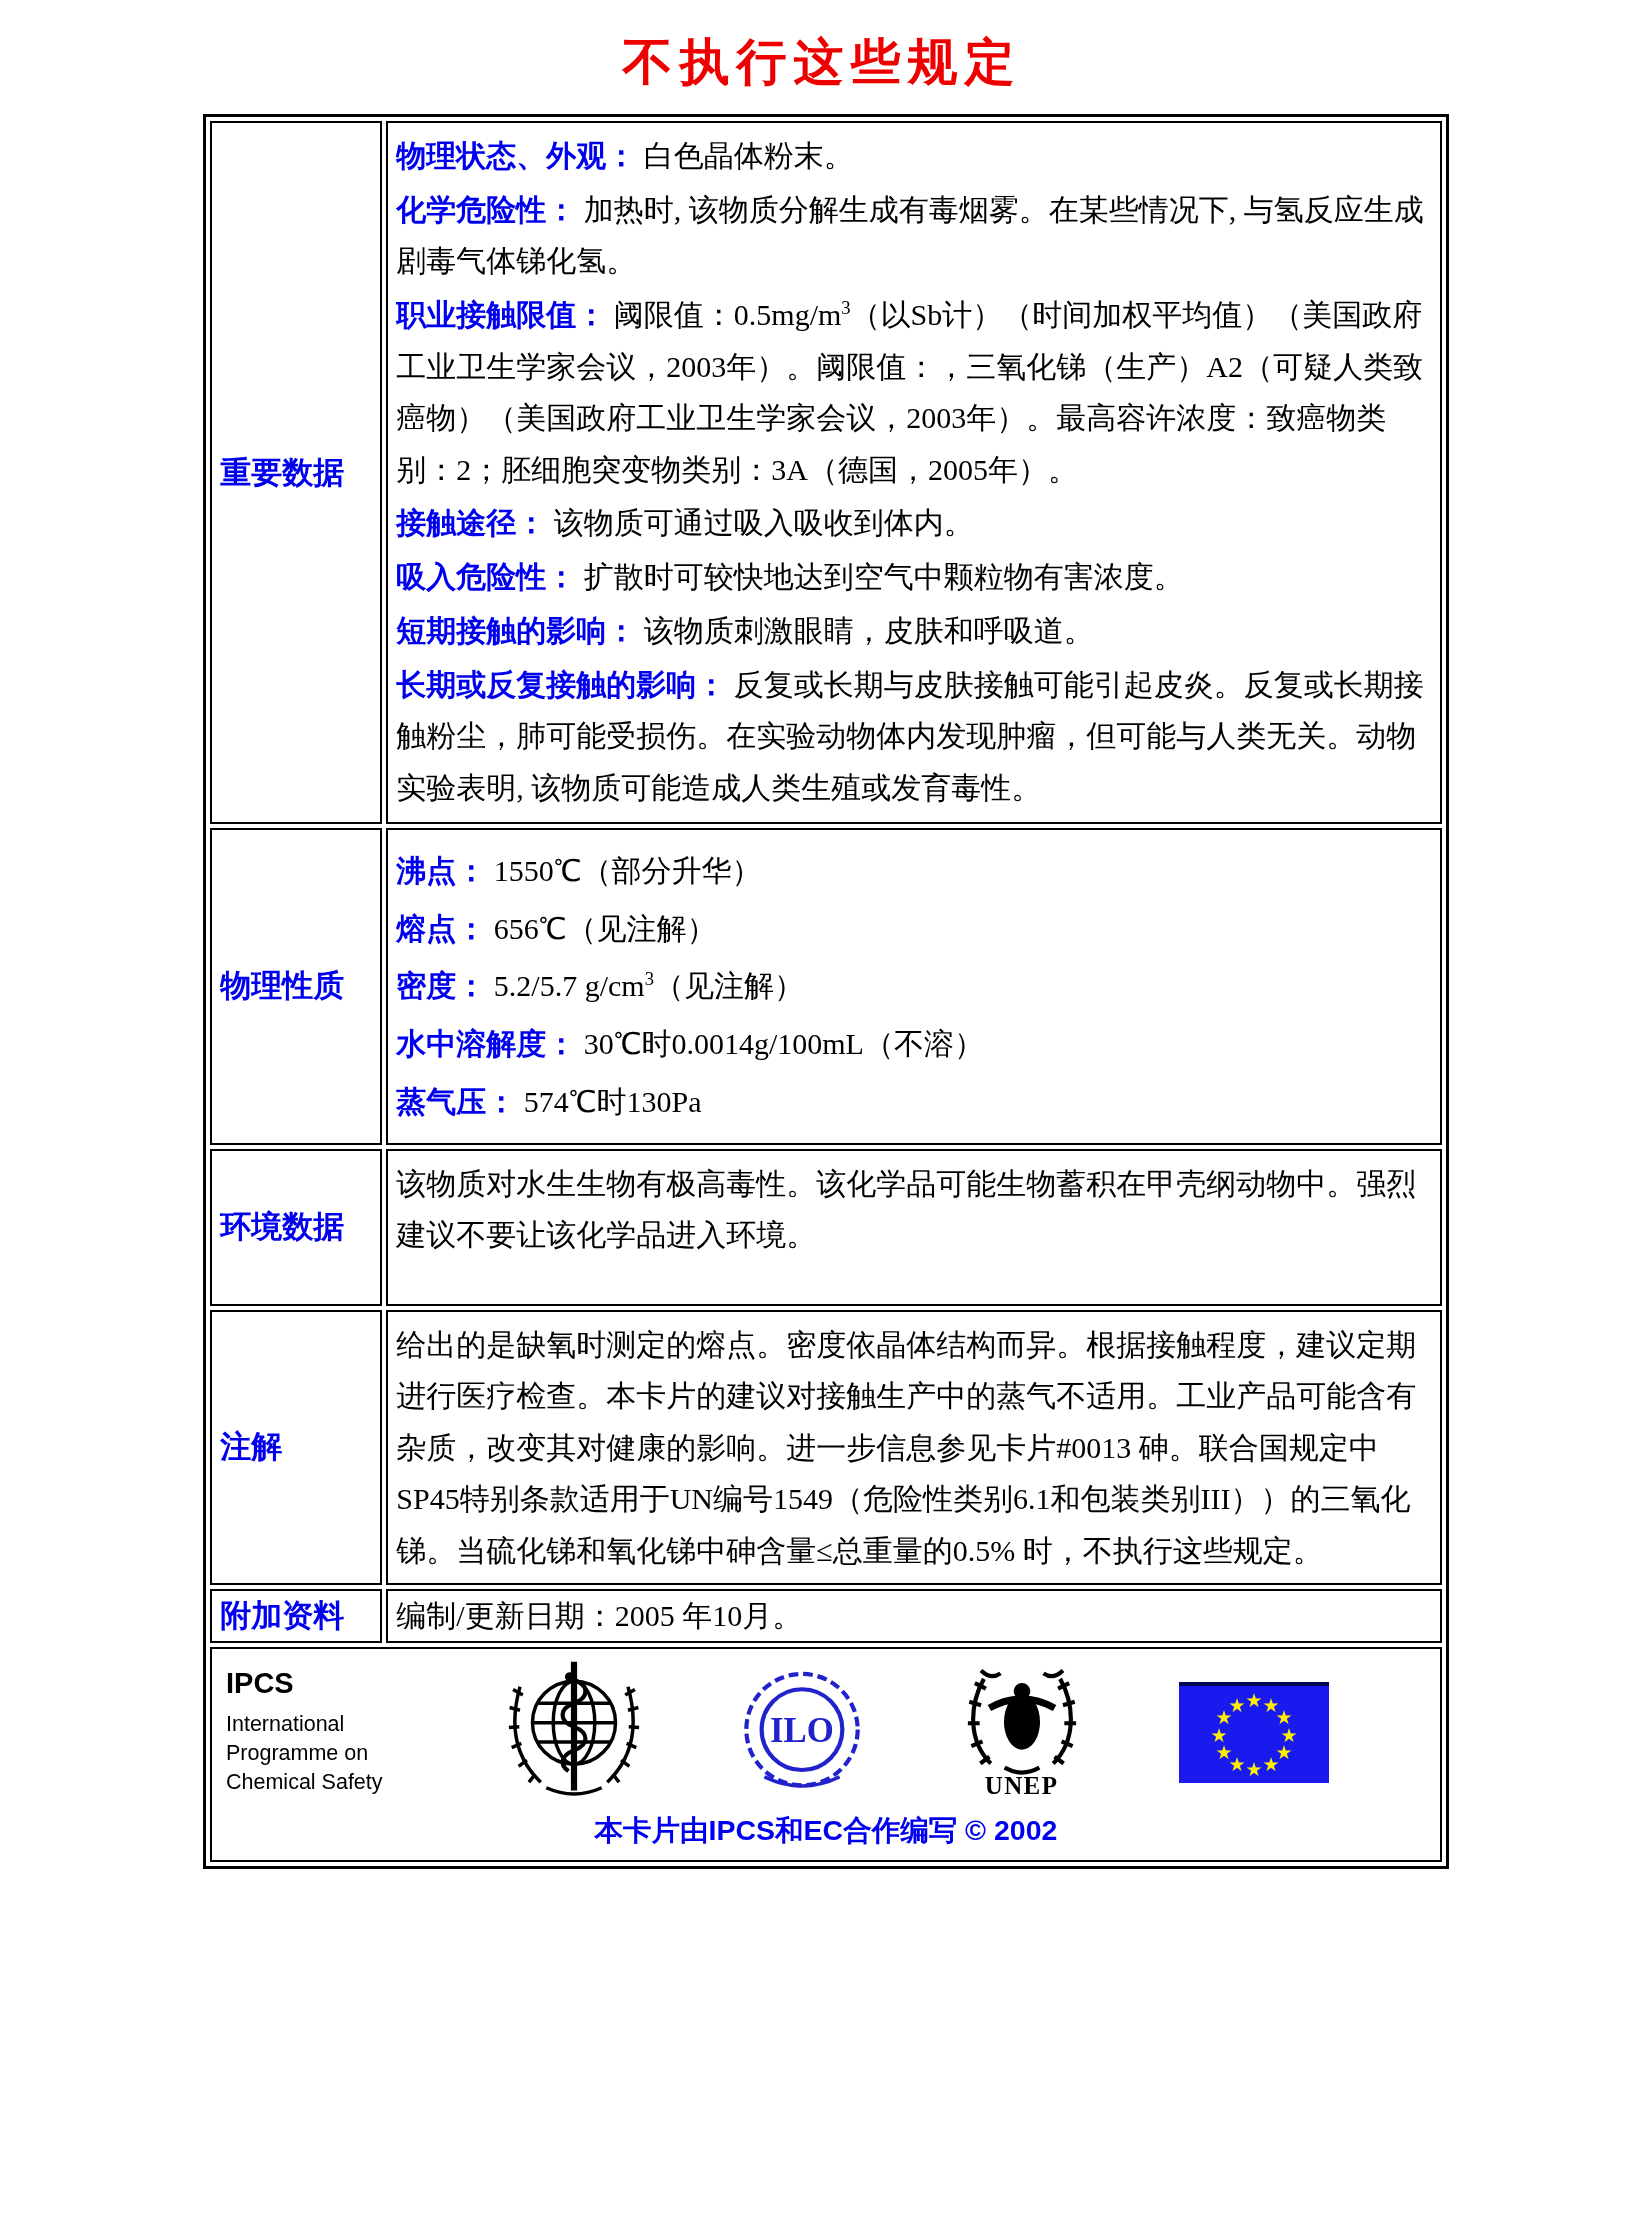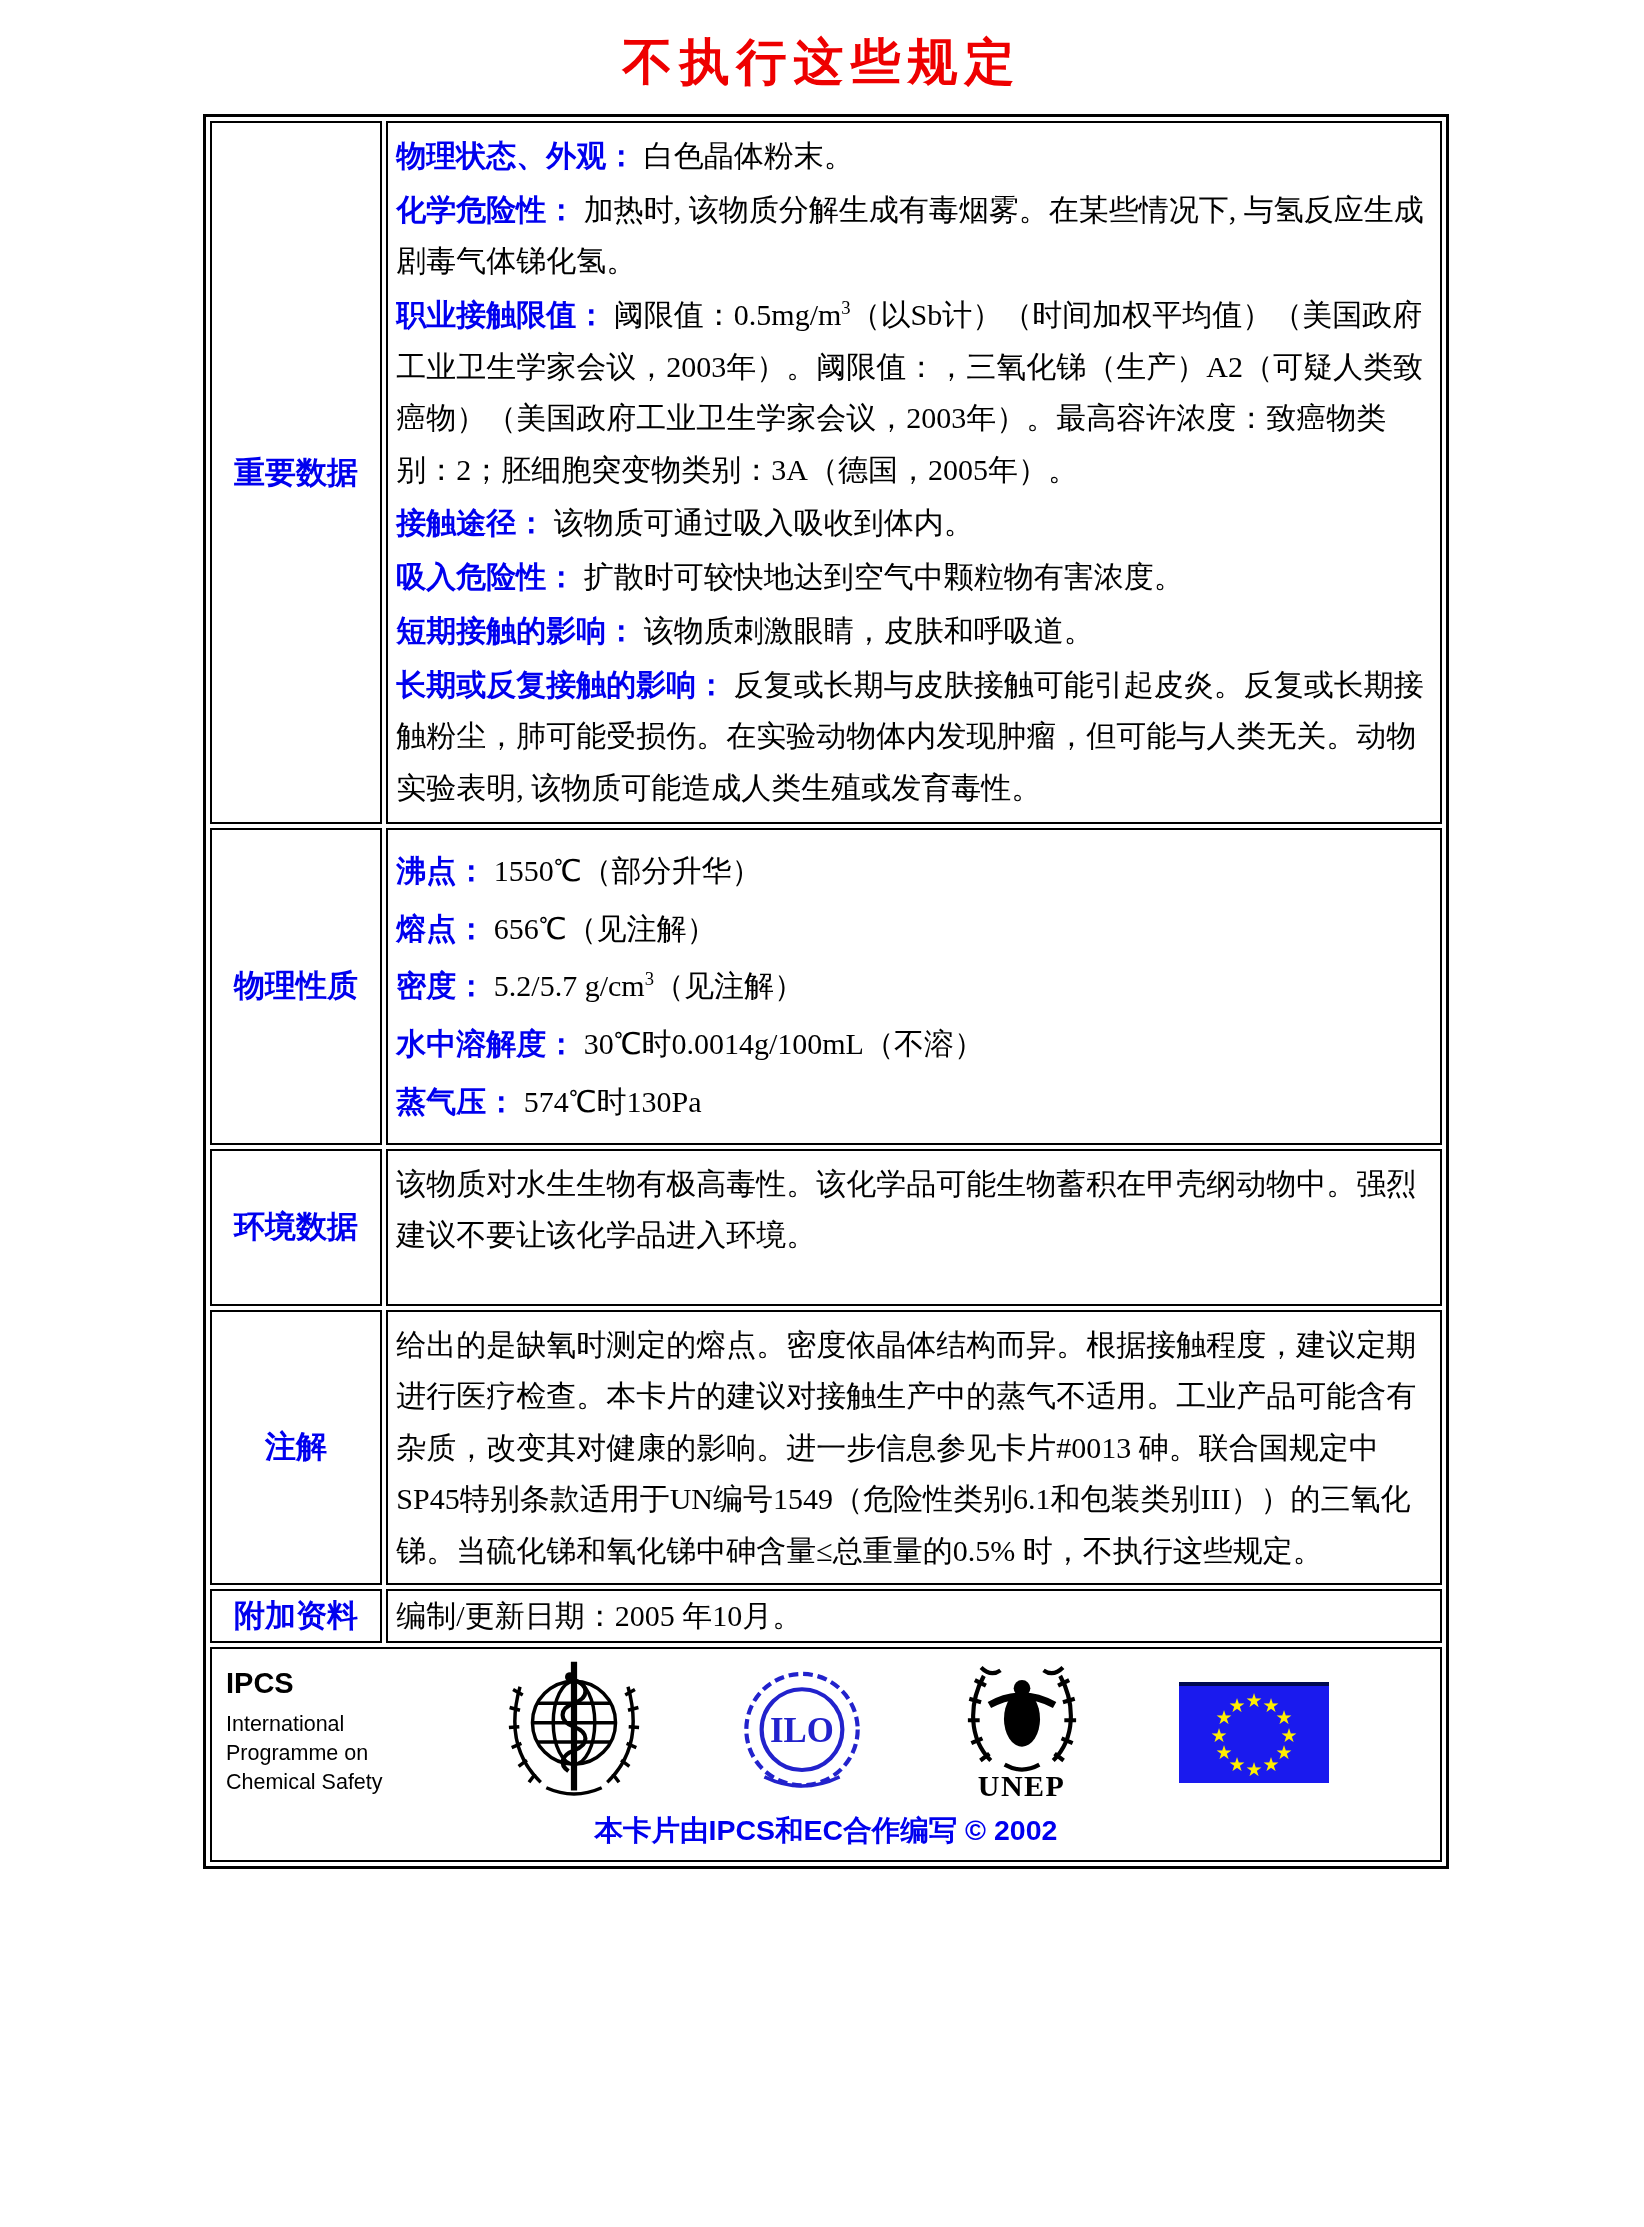--- a/index.html
+++ b/index.html
@@ -24,21 +24,21 @@
     width: 1246px;
     border: 3.5px solid #000;
     border-spacing: 4.2px;
     background: #fff;
   }
   td { border: 2.1px solid #000; padding: 2.8px 8.3px; vertical-align: middle; }
   td.hdr-cell { height: 67px; }
   .hdr-flex { display: flex; justify-content: space-between; align-items: center; font-size: 32px; }
   .blue { color: #0000ee; font-weight: bold; font-family: "Liberation Sans", sans-serif; }
   .label-col {
-    width: 172px; text-align: center;
+    width: 172px; 
     color: #0000ee; font-weight: bold;
     font-family: "Liberation Sans", sans-serif;
     font-size: 31px;
   }
   td.content { font-size: 30px; line-height: 1.72; padding: 7px 11px 7px 8.3px; }
   td.v-top { vertical-align: top; }
   .content p { margin: 0 0 2.1px 0; }
   .phys p { margin: 9.7px 0; line-height: 1.6; }
   .notes-text { line-height: 1.46; }
   sup { font-size: 0.62em; vertical-align: super; line-height: 0; }
@@ -47,21 +47,21 @@
   .row-env td.content { height: 157px; }
   .row-notes td.content { height: 251px; }
   .row-add td.content { height: 44px; line-height: 1.2; margin-top: 12px; }
   
   td.logos-cell { height: 203px; padding: 9.7px 7px; }
   .logos-flex { display: flex; align-items: center; justify-content: space-between; padding: 0 104px 0 7px; }
   .ipcs-block { font-family: "Liberation Sans", sans-serif; width: 181px; }
   .ipcs-acronym { font-weight: bold; font-size: 29px; margin-bottom: 9.7px; }
   .ipcs-line { font-size: 21.5px; line-height: 1.35; }
   .logo-box { display: flex; flex-direction: column; align-items: center; }
-  .unep-word { font-family: "Liberation Serif", serif; font-weight: bold; font-size: 30px; margin-top: -4.2px; letter-spacing: 1.4px; }
+  .unep-word { font-family: "Liberation Serif", serif; font-weight: bold; font-size: 25px; margin-top: -4.2px; letter-spacing: 1.4px; }
   .eu-flag {
     position: relative; width: 150px; height: 101px;
     background: #1a1aee; border-top: 4.2px solid #000a50;
   }
   .eu-flag .star {
     position: absolute; color: #ffee00; font-size: 19px;
     transform: translate(-50%, -50%);
     font-family: "DejaVu Sans", sans-serif;
   }
   .star.s0  { left: 75px; top: 14px; }

